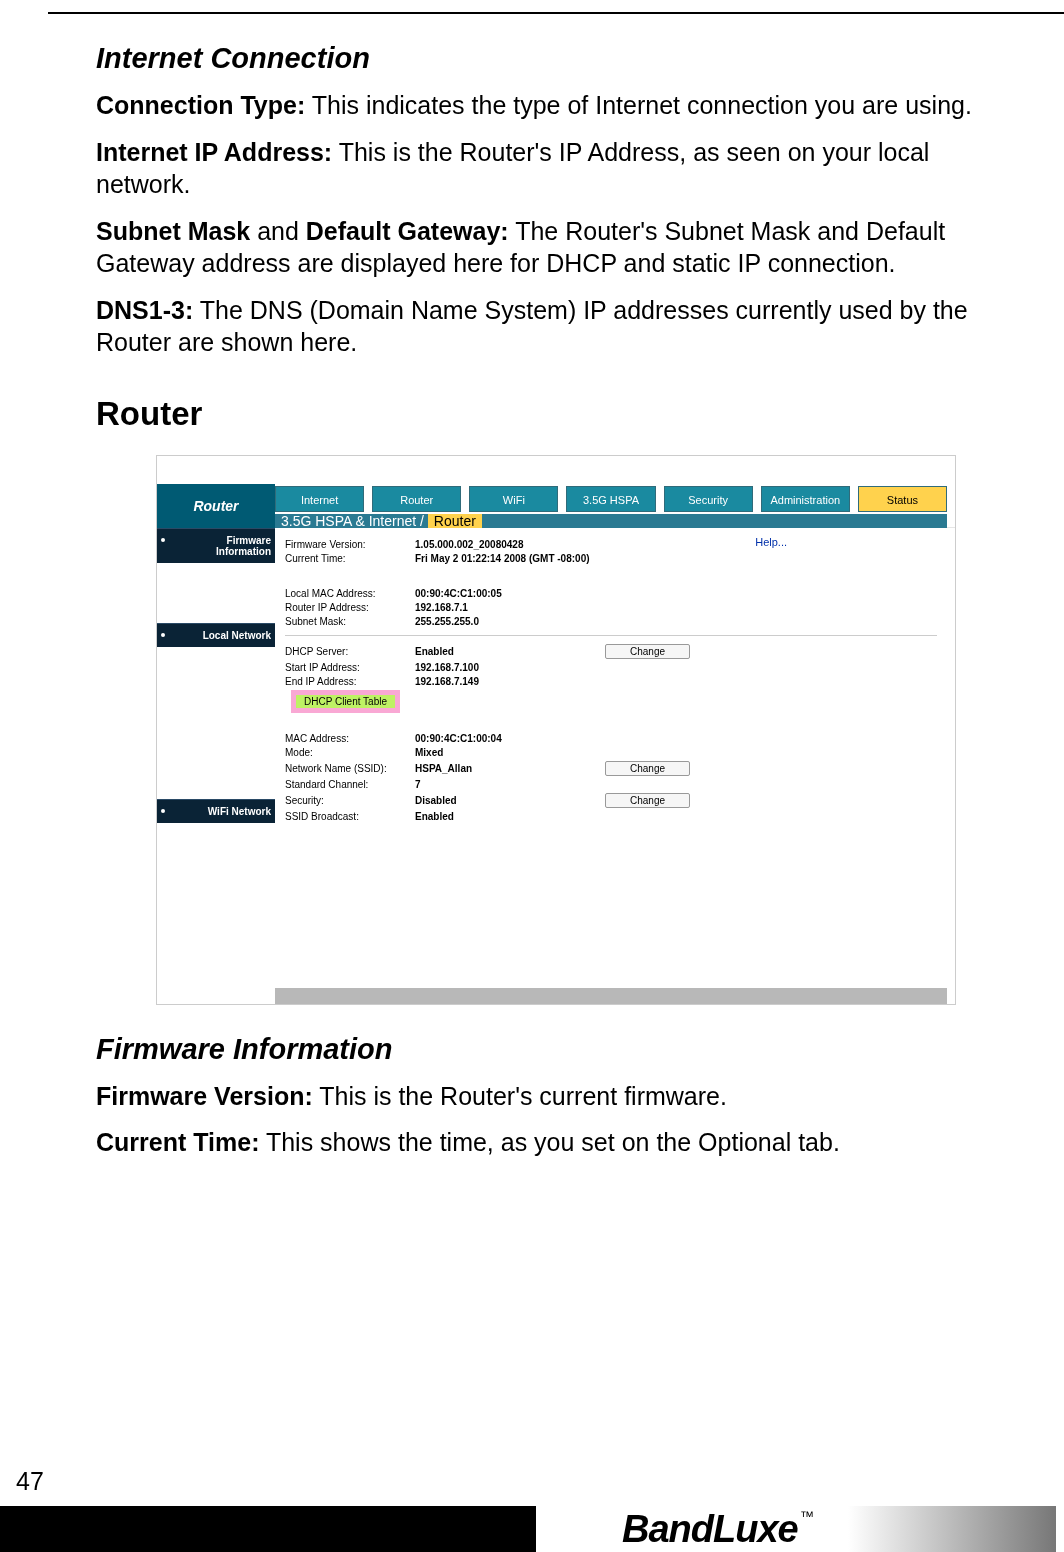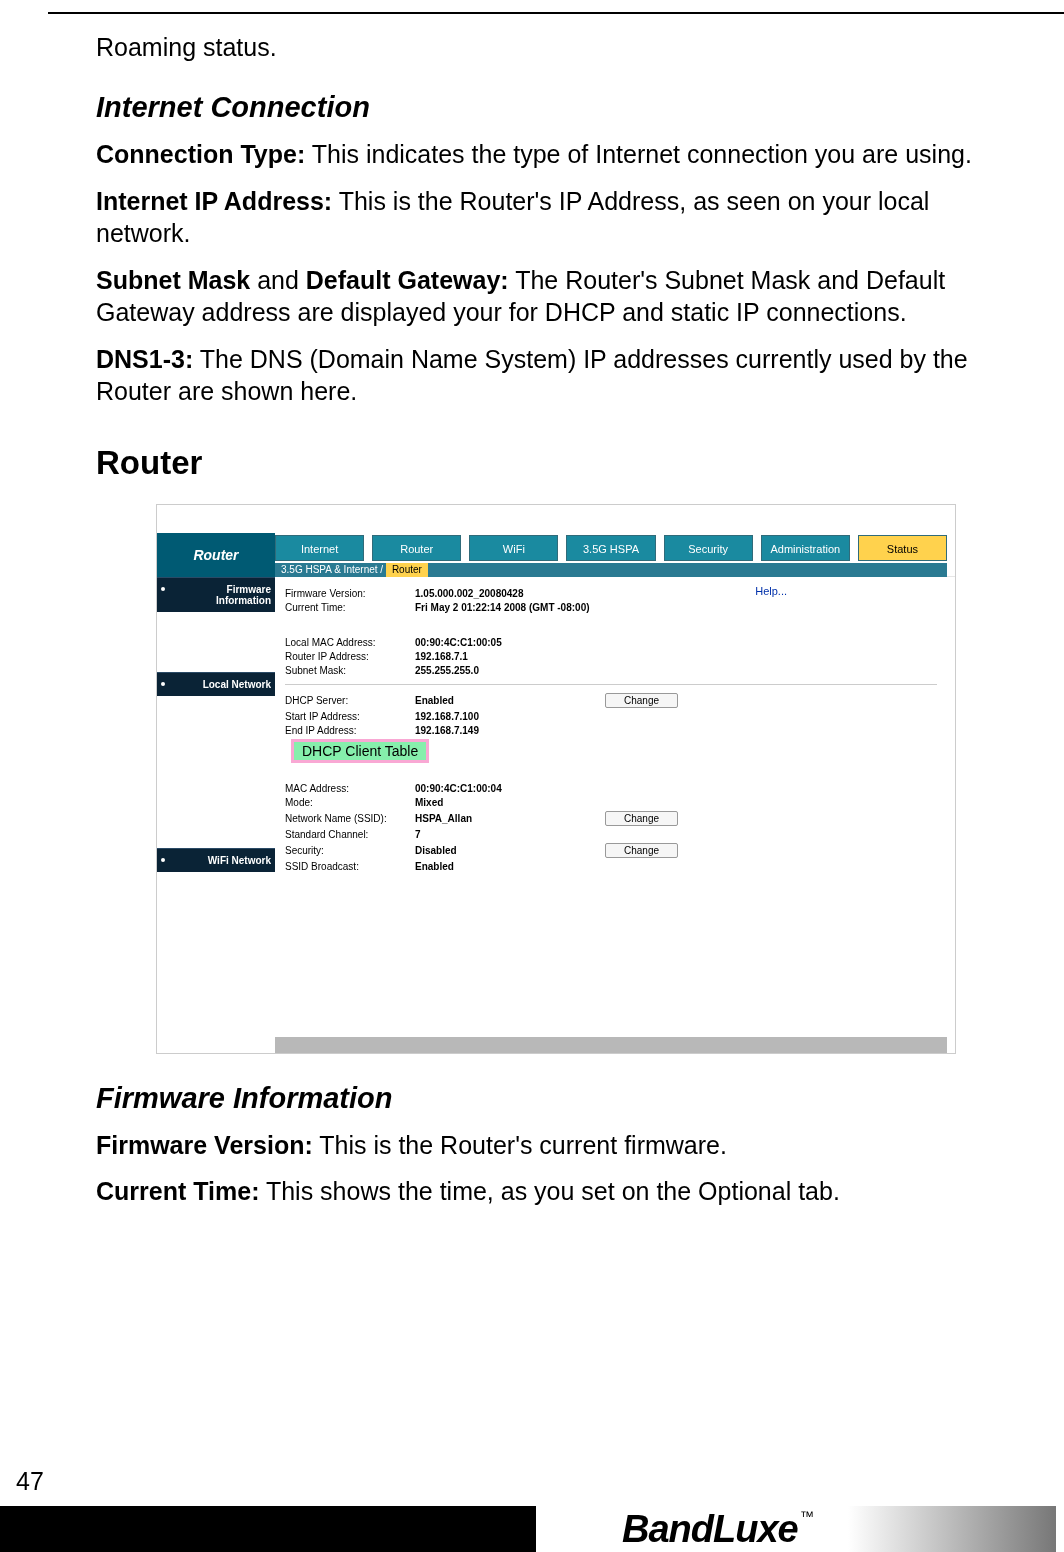--- a/index.html
+++ b/index.html
@@ -64,21 +64,21 @@
     display: flex; gap: 8px;
   }
   .fig .tab {
     flex: 1; height: 26px; line-height: 26px; text-align: center;
     font-size: 11px; color: #fff; background: #1a8aa0;
     border: 1px solid #306b7a; cursor: pointer;
   }
   .fig .tab.sel { background: #ffd24d; color: #000; font-weight: normal; }
   .fig .breadcrumb {
     position: absolute; left: 118px; top: 58px; right: 8px; height: 14px;
-    background: #2a7a92; color: #fff; font-size: 10px; padding-left: 6px;
+    background: #2a7a92; color: #fff; font-size: 14px; padding-left: 6px;
     line-height: 14px;
   }
   .fig .breadcrumb .cur { background: #ffd24d; color: #000; padding: 0 6px; display: inline-block; height: 14px; }
   
   .fig .side {
     position: absolute; left: 0; top: 72px; width: 118px; bottom: 8px;
   }
   .fig .side .sec {
     background: #0a2336; color: #fff; font-size: 10px; font-weight: bold;
     padding: 6px 4px 6px 14px; position: relative;
@@ -98,27 +98,27 @@
   .fig .main .inner { padding: 8px 10px 0 10px; position: relative; }
   .fig .help {
     position: absolute; right: 160px; top: 8px; font-size: 11px;
     color: #0030aa; cursor: pointer;
   }
   .fig .row { display: flex; font-size: 10px; margin: 3px 0; align-items: center; }
   .fig .row .lbl { width: 130px; color: #000; }
   .fig .row .val { font-weight: bold; width: 190px; }
   .fig .hr { border: none; border-top: 1px solid #ccc; margin: 8px 0; }
   .fig .btn {
-    display: inline-block; font-size: 10px; padding: 1px 18px;
+    display: inline-block; font-size: 10px; padding: 1px 24px;
     border: 1px solid #999; background: #f6f6f6; border-radius: 2px;
     cursor: pointer;
   }
   .fig .small-btn {
-    display: inline-block; font-size: 14px; padding: 1px 8px;
-    border: 3px solid #f9a8d4; background: #86efac; margin-left: 6px;
+    display: inline-block; font-size: 10px; padding: 1px 8px;
+    border: 5px solid #f9a8d4; background: #bef264; margin-left: 6px;
     cursor: pointer;
   }
   .fig .bottombar {
     position: absolute; left: 118px; right: 8px; bottom: 0; height: 16px;
     background: #b8b8b8;
   }
   
   .footer {
     position: absolute; left: 0; right: 8px; bottom: 0; height: 76px;
   }
@@ -139,32 +139,31 @@
     font-family: Arial, sans-serif; font-weight: 900; font-style: italic;
     font-size: 38px; color: #000; letter-spacing: -1px;
   }
   .brand .tm { font-size: 14px; vertical-align: top; font-style: normal; font-weight: normal; margin-left: 2px; }
 </style>
 </head>
 <body>
 
 <div class="page">
 
-  <p class="body-text">Roaming status.</p>
 
   <h2 class="h2">Internet Connection</h2>
 
   <p class="para">
     <span class="b">Connection Type:</span><span> This indicates the type of Internet connection you are using.</span>
   </p>
   <p class="para">
     <span class="b">Internet IP Address:</span><span> This is the Router's IP Address, as seen on your local network.</span>
   </p>
   <p class="para">
-    <span class="b">Subnet Mask</span><span> and </span><span class="b">Default Gateway:</span><span> The Router's Subnet Mask and Default Gateway address are displayed your for DHCP and static IP connections.</span>
+    <span class="b">Subnet Mask</span><span> and </span><span class="b">Default Gateway:</span><span> The Router's Subnet Mask and Default Gateway address are displayed here for DHCP and static IP connection.</span>
   </p>
   <p class="para">
     <span class="b">DNS1-3:</span><span> The DNS (Domain Name System) IP addresses currently used by the Router are shown here.</span>
   </p>
 
   <h1 class="h1">Router</h1>
 
   <div class="figwrap">
     <div class="fig">
       <div class="toprow">

